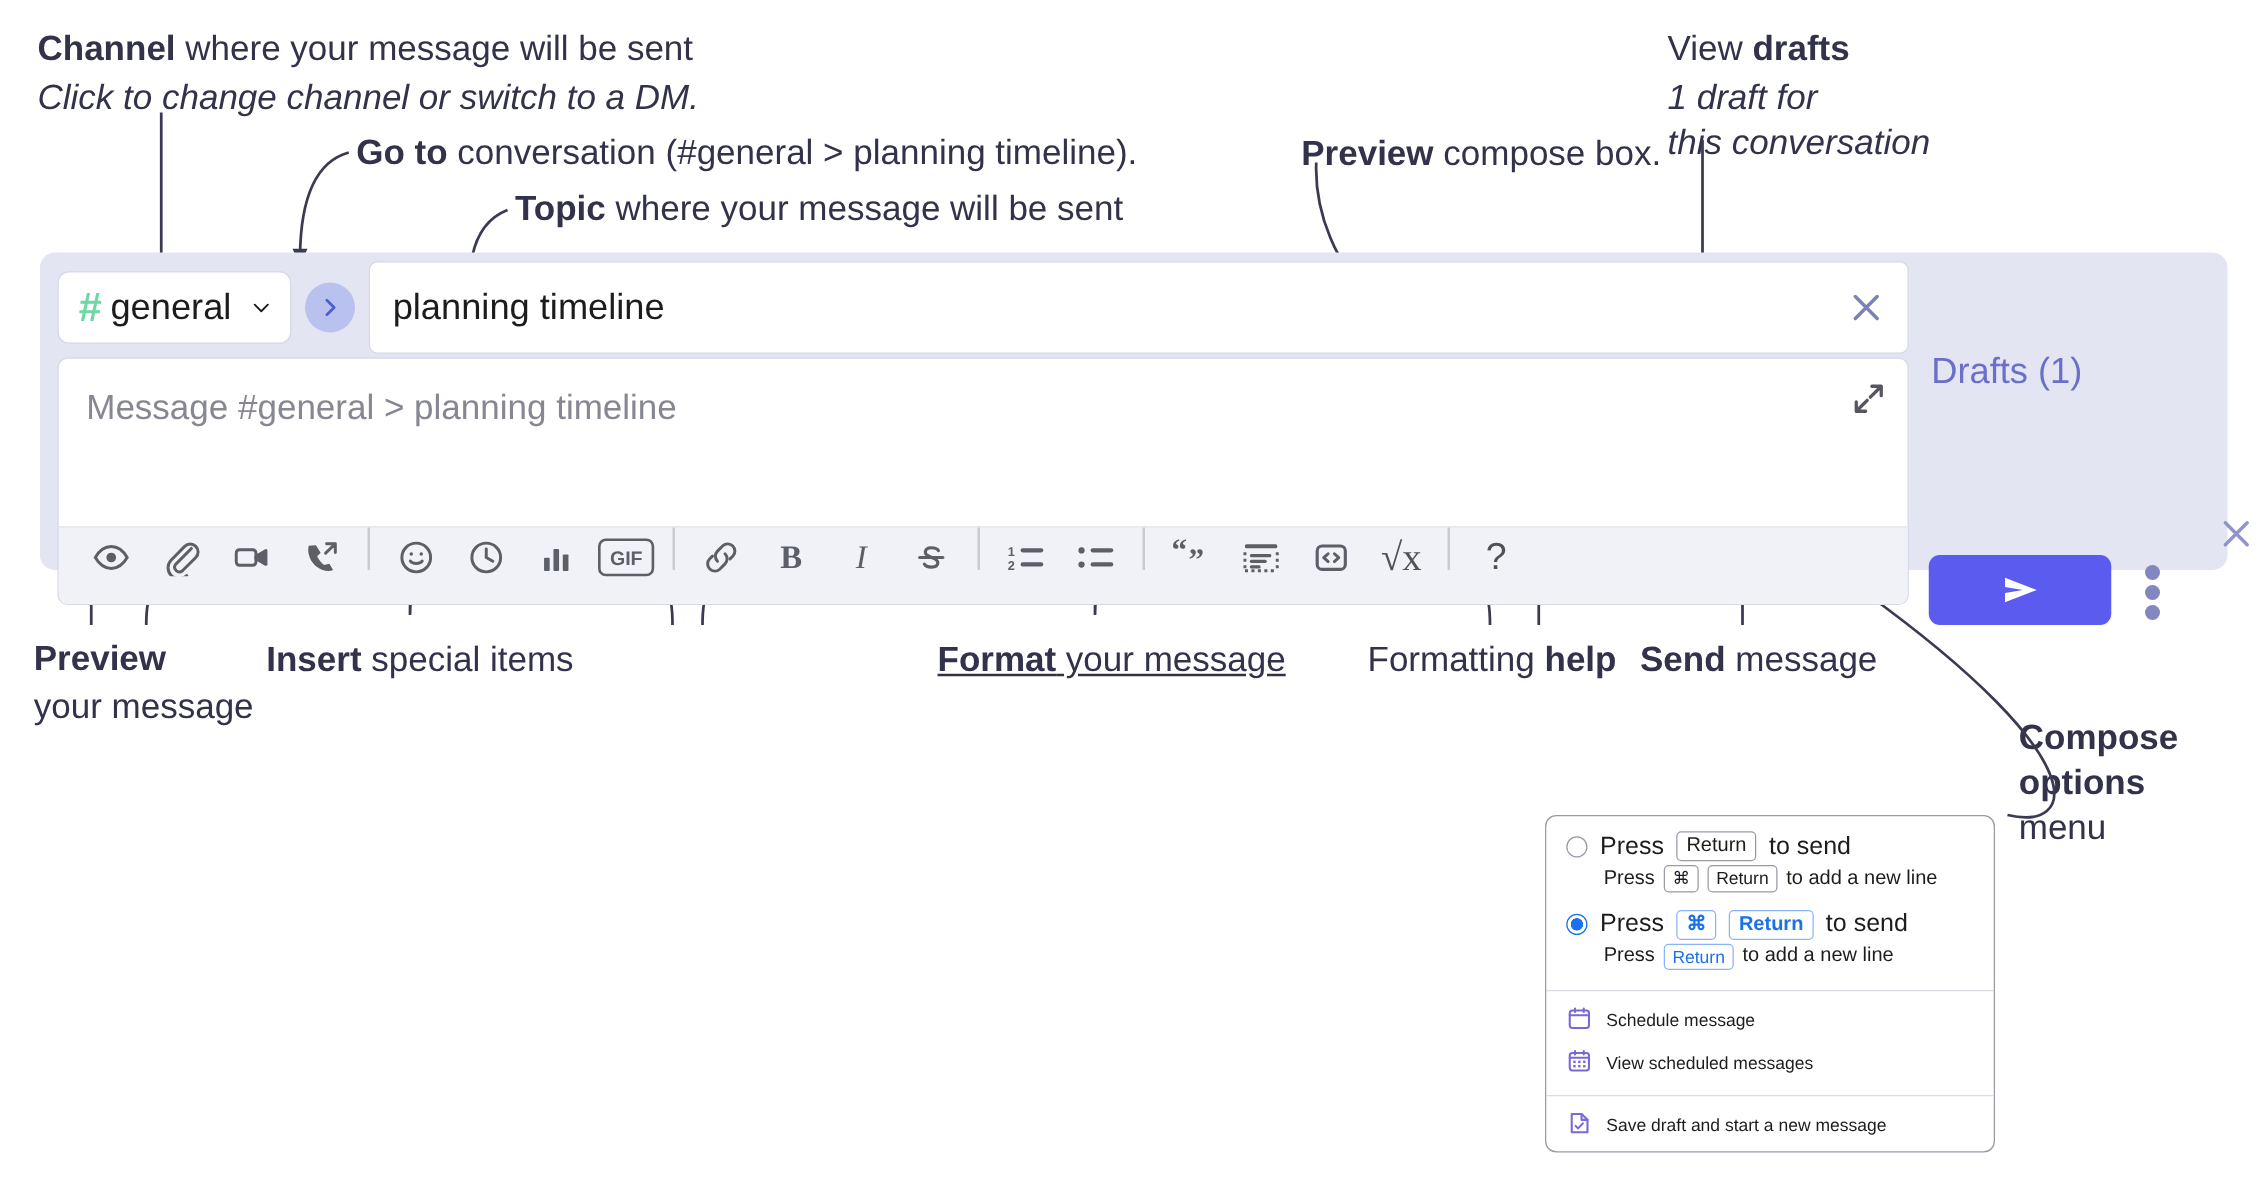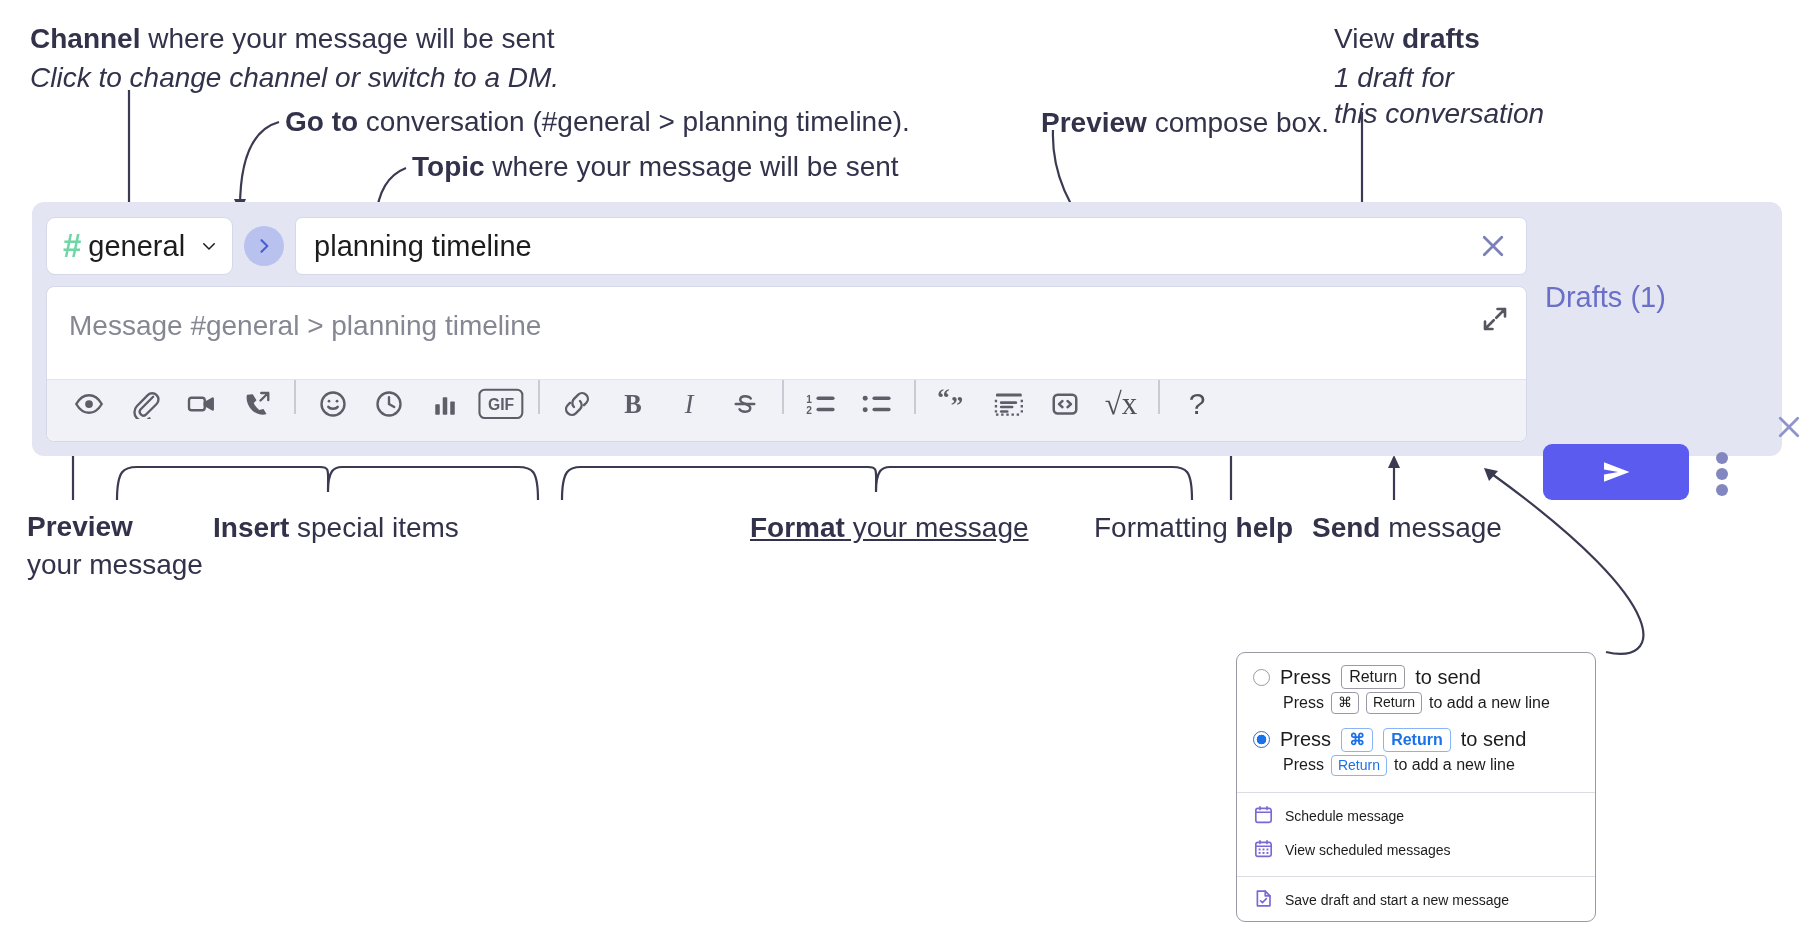--- a/index.html
+++ b/index.html
@@ -92,21 +92,21 @@
     width: 40px; height: 40px;
     border-radius: 50%;
     background: #b9c2ef;
     display: flex;
     align-items: center;
     justify-content: center;
     flex: 0 0 auto;
   }
   .topic-field {
     flex: 1 1 auto;
-    height: 58px;
+    height: 74px;
     background: #ffffff;
     border: 1px solid #d5d8e8;
     border-radius: 7px;
     display: flex;
     align-items: center;
     padding: 0 18px;
     box-sizing: border-box;
   }
   .topic-value {
     flex: 1 1 auto;
@@ -116,21 +116,21 @@
   .clear-x {
     width: 30px; height: 30px;
     flex: 0 0 auto;
   }
 
   .msg-box {
     margin-top: 10px;
     background: #ffffff;
     border: 1px solid #d5d8e8;
     border-radius: 8px;
-    height: 156px;
+    height: 198px;
     box-sizing: border-box;
     position: relative;
     overflow: hidden;
     padding-left: 16px;
   }
   .msg-placeholder {
     position: absolute;
     left: 22px;
     top: 23px;
     font-size: 28px;
@@ -337,20 +337,25 @@
   </div>
 
   <div class="anno" style="left:1094px; top:511px; font-size:28px;">
     <span>Formatting </span><b>help</b>
   </div>
 
   <div class="anno" style="left:1312px; top:511px; font-size:28px;">
     <b>Send</b><span> message</span>
   </div>
 
+  <div class="anno" style="left:1615px; top:572px; font-size:28px; line-height:1.28;">
+    <div><b>Compose</b></div>
+    <div><b>options</b></div>
+    <div><span>menu</span></div>
+  </div>
 
   <svg class="overlay" viewBox="0 0 1814 944">
     <g fill="none" stroke="#3a3a52" stroke-width="2.2">
 
       <path d="M129 90 L129 212"></path>
       <path d="M123 203 L129 216 L135 203 Z" fill="#3a3a52" stroke="none"></path>
 
       <path d="M279 122 C 250 130, 240 165, 240 208"></path>
       <path d="M234 199 L240 212 L246 199 Z" fill="#3a3a52" stroke="none"></path>
 

